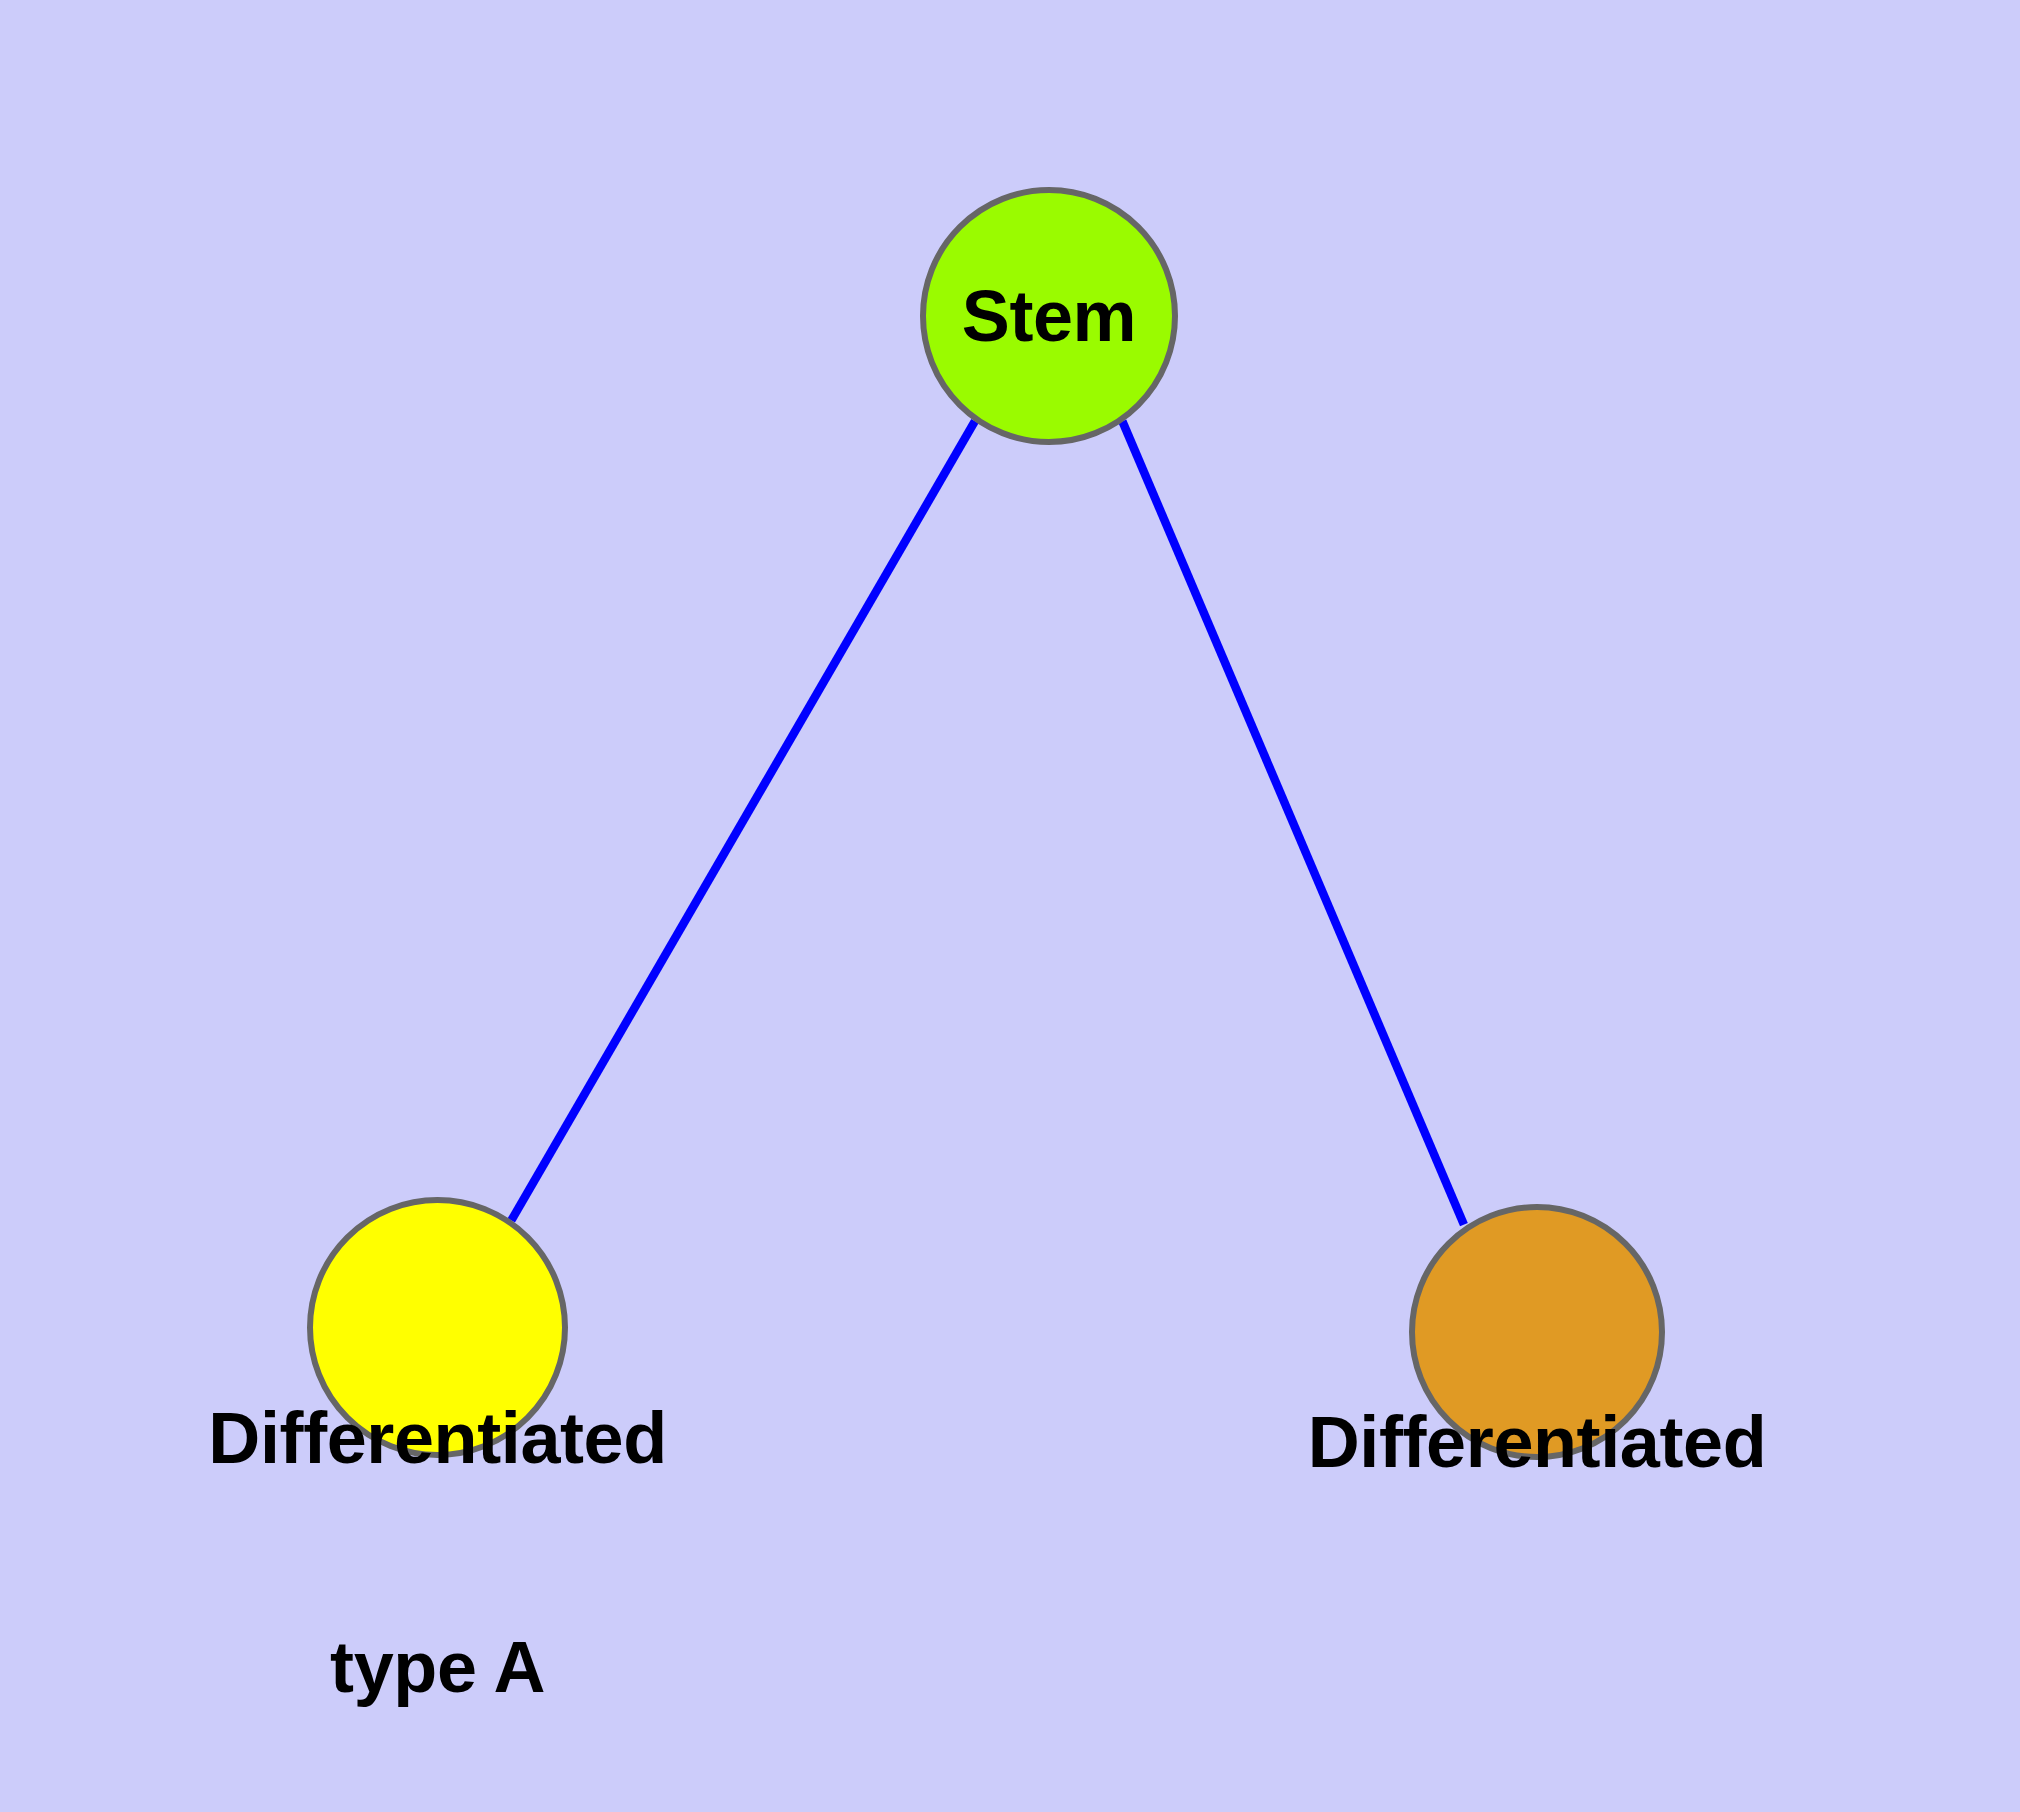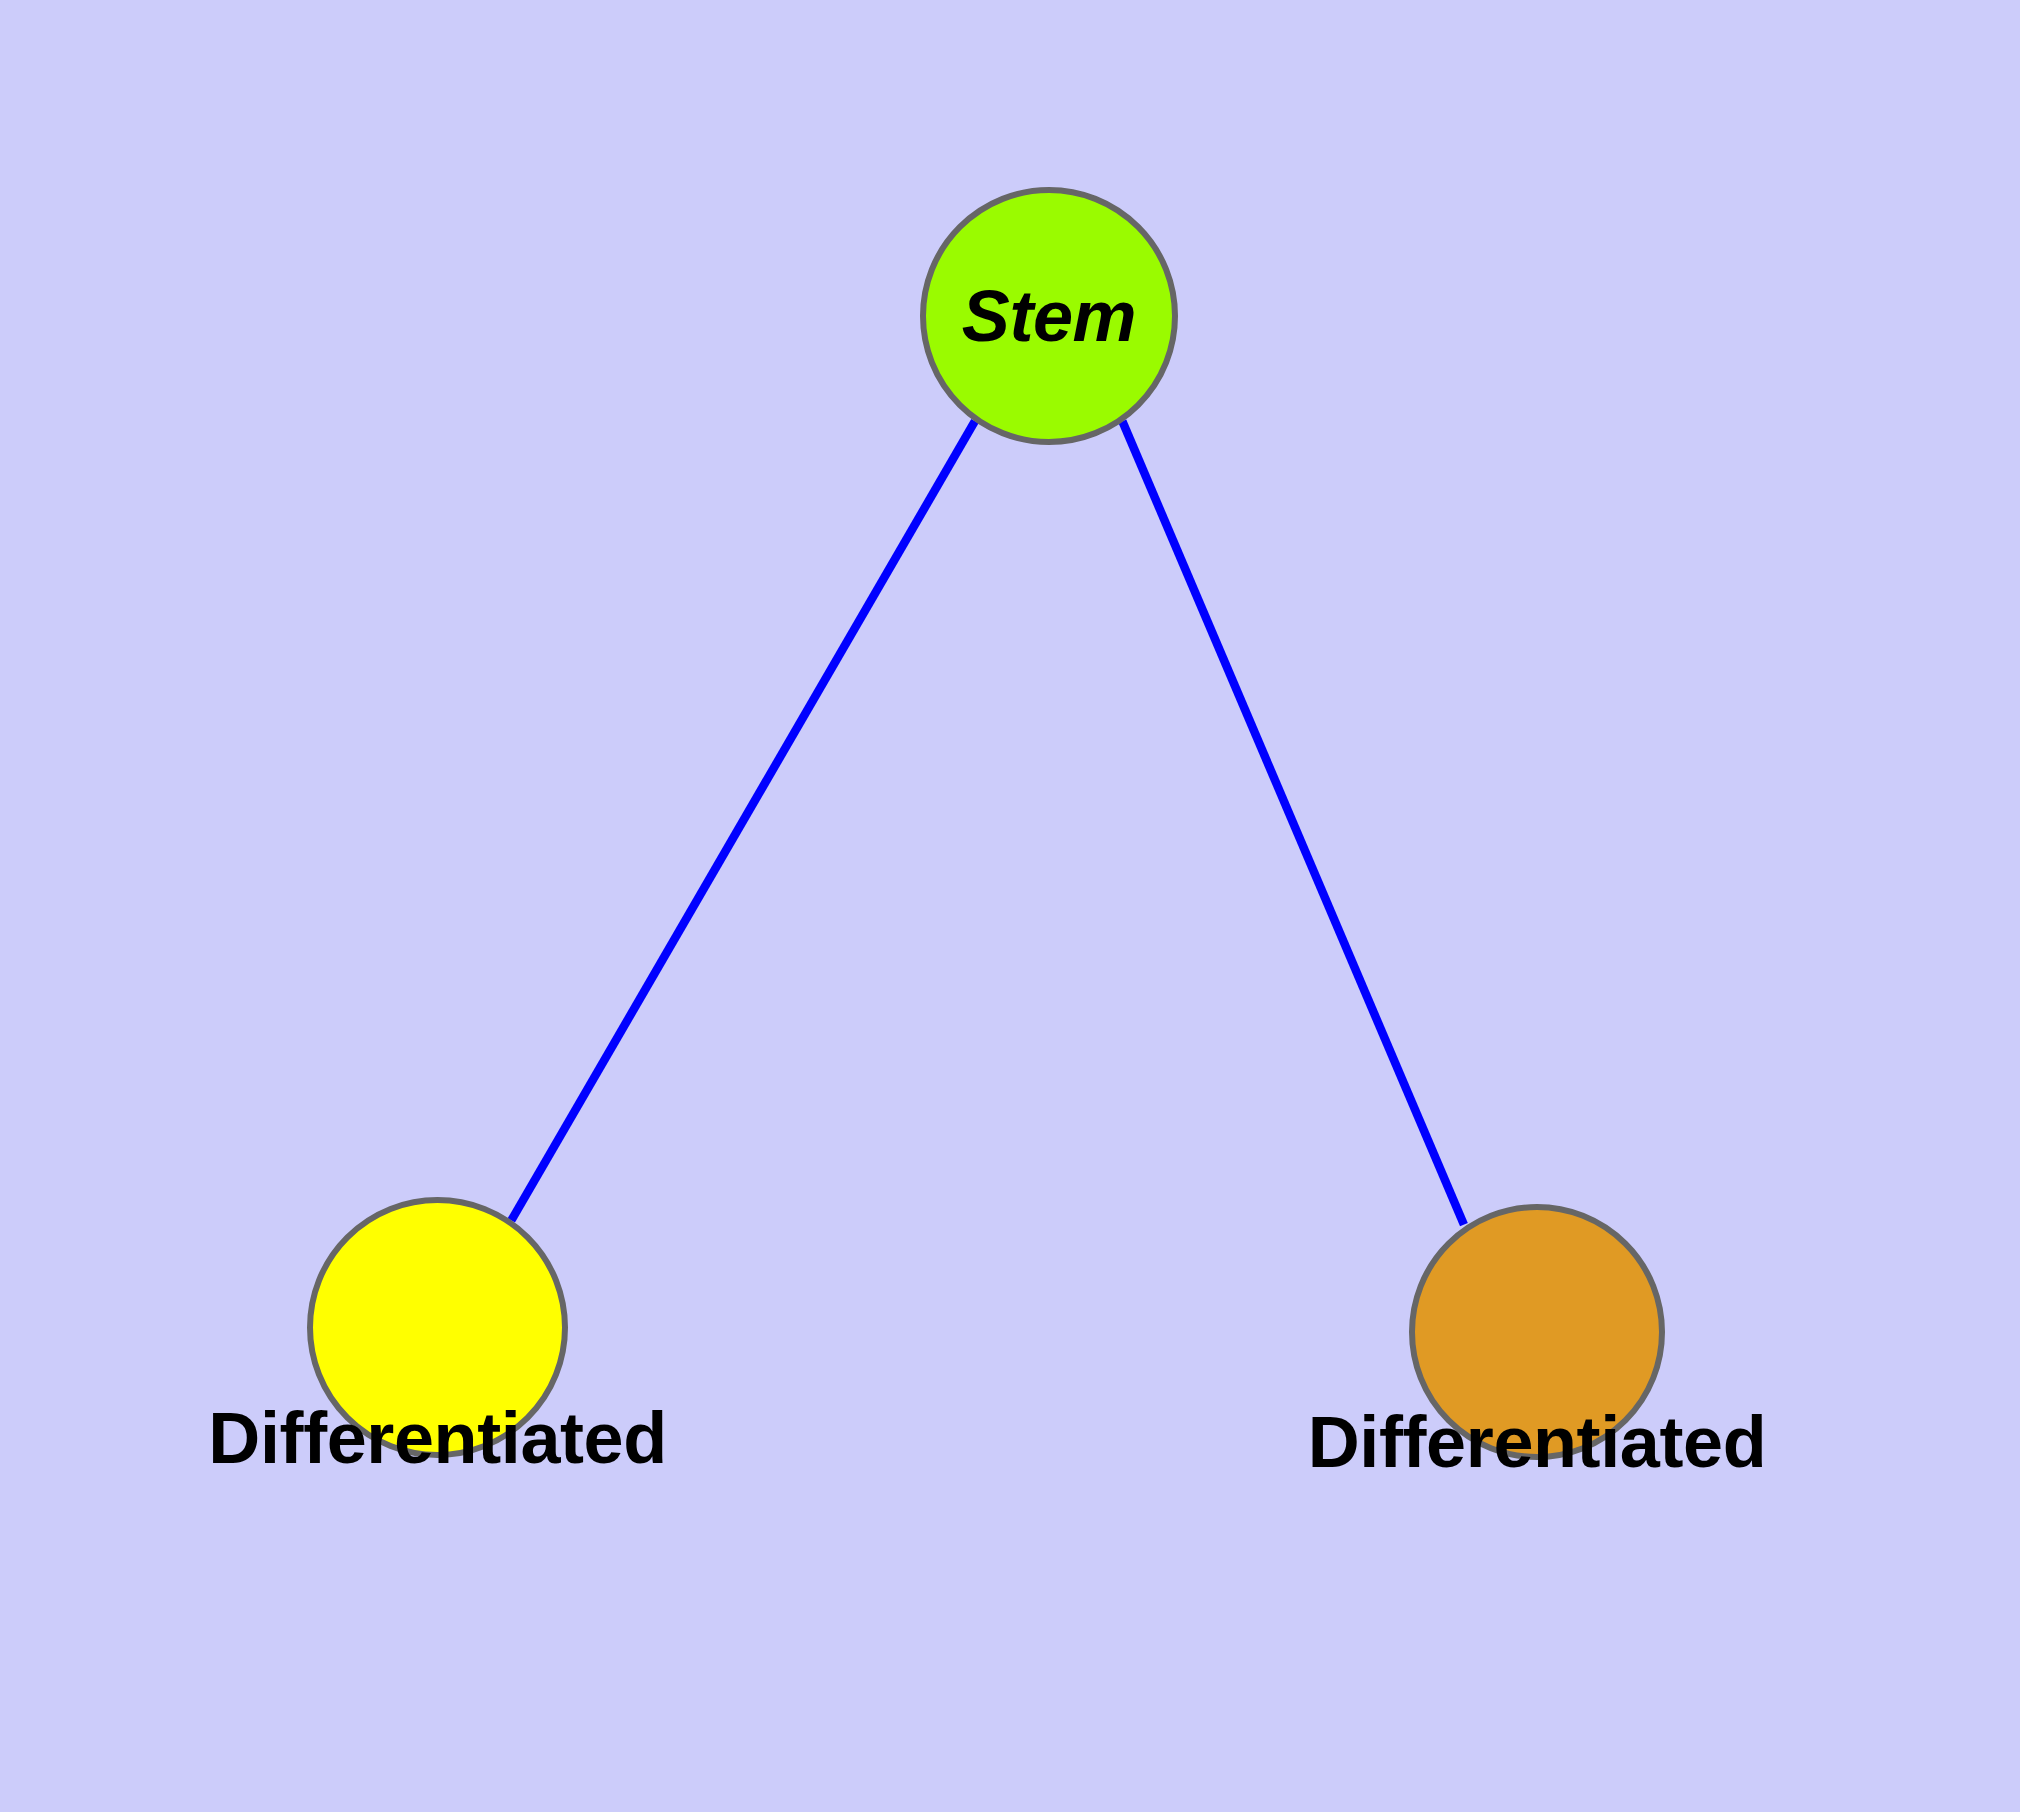--- a/index.html
+++ b/index.html
@@ -49,24 +49,25 @@
     <line x1="1150" y1="497" x2="603" y2="1440" stroke="#0000ff" stroke-width="10" stroke-linecap="butt"></line>
     <line x1="1324" y1="497" x2="1727" y2="1445" stroke="#0000ff" stroke-width="10" stroke-linecap="butt"></line>
   </svg>
 
   <div class="node" style="left:920px; top:187px; width:258px; height:258px; background:#9afb00;"></div>
 
   <div class="node" style="left:307px; top:1197px; width:261px; height:261px; background:#ffff00;"></div>
 
   <div class="node" style="left:1409px; top:1204px; width:256px; height:256px; background:#e09a24;"></div>
 
-  <div class="node-label" style="left:625px; top:278px; width:848px; font-size:72px;font-style:italic;">Stem</div>
+  <div class="node-label" style="left:625px; top:278px; width:848px; font-size:72px;">Stem</div>
 
   <div class="node-label" style="left:13.6px; top:1247px; width:848px; font-size:72px;">
     <div>Differentiated</div>
+    <div>type A</div>
   </div>
 
   <div class="node-label" style="left:1113px; top:1251px; width:848px; font-size:72px;">
     <div>Differentiated</div>
   </div>
 
 </div>
 
 
 </body></html>

